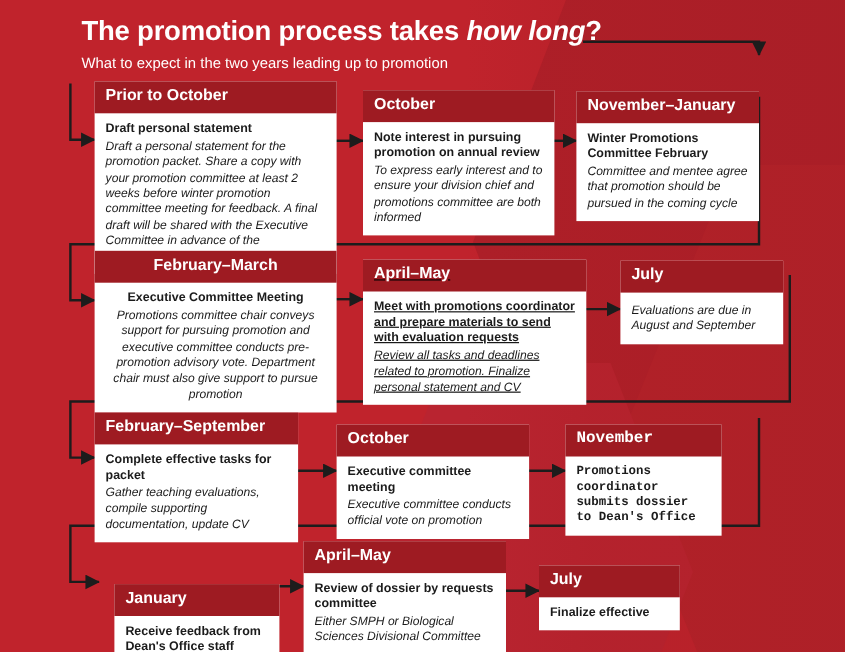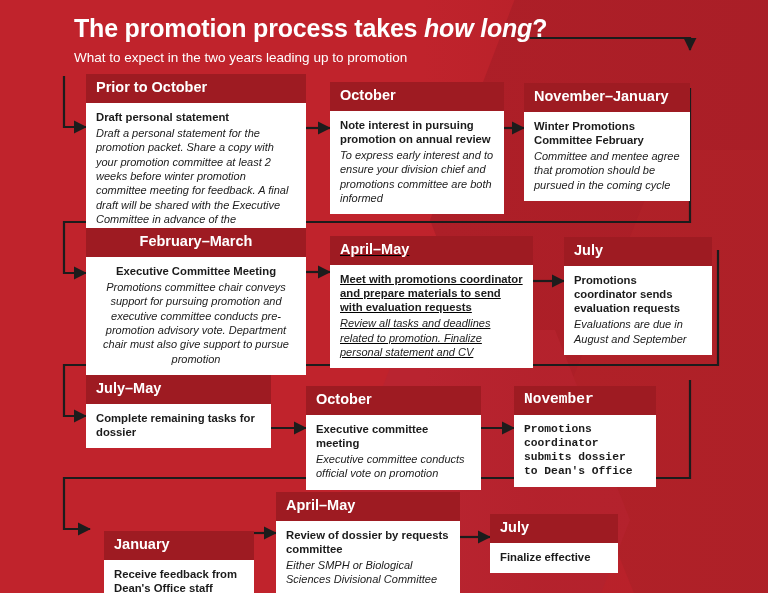--- a/index.html
+++ b/index.html
@@ -214,29 +214,29 @@
     <div class="card-head">April–May</div>
     <div class="card-body">
       <p class="card-lead">Meet with promotions coordinator and prepare materials to send with evaluation requests</p>
       <p class="card-desc">Review all tasks and deadlines related to promotion. Finalize personal statement and CV</p>
     </div>
   </div>
 
   <div class="card" style="left:564px; top:237px; width:148px;">
     <div class="card-head">July</div>
     <div class="card-body">
-      <p class="card-lead">Promotions coordinator sends evaluation requests</p>
       <p class="card-desc">Evaluations are due in August and September</p>
     </div>
   </div>
 
   <div class="card" style="left:86px; top:375px; width:185px;">
-    <div class="card-head">July–May</div>
-    <div class="card-body">
-      <p class="card-lead">Complete remaining tasks for dossier</p>
+    <div class="card-head">February–September</div>
+    <div class="card-body">
+      <p class="card-lead">Complete effective tasks for packet</p>
+      <p class="card-desc">Gather teaching evaluations, compile supporting documentation, update CV</p>
     </div>
   </div>
 
   <div class="card" style="left:306px; top:386px; width:175px;">
     <div class="card-head">October</div>
     <div class="card-body">
       <p class="card-lead">Executive committee meeting</p>
       <p class="card-desc">Executive committee conducts official vote on promotion</p>
     </div>
   </div>

